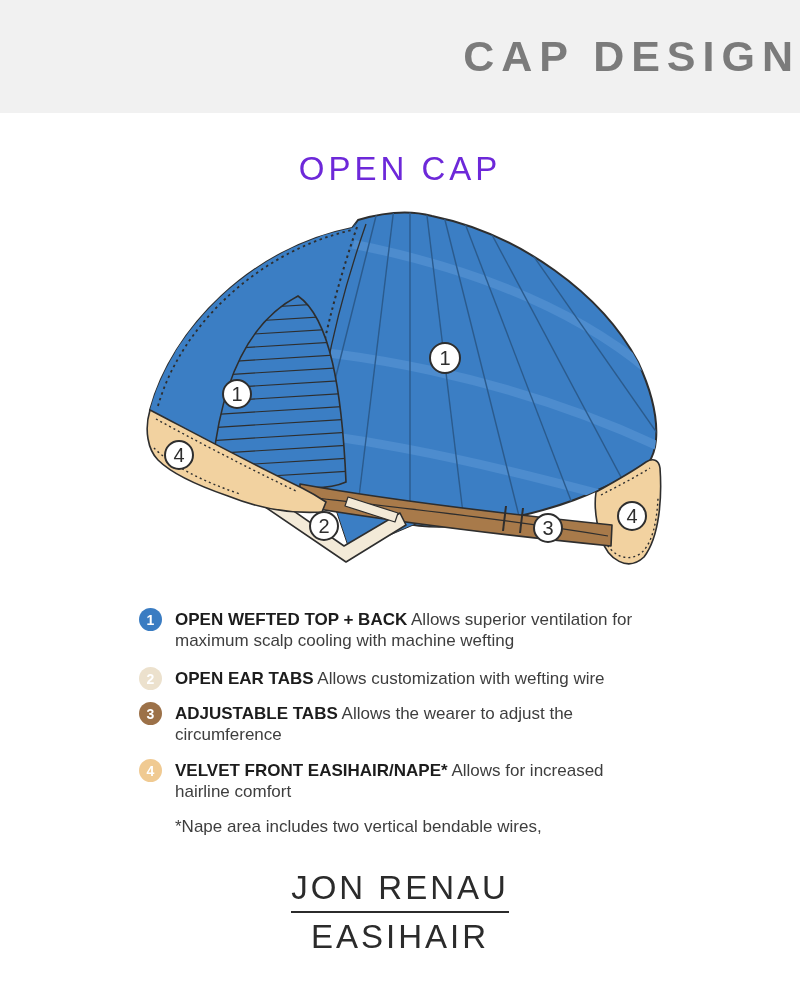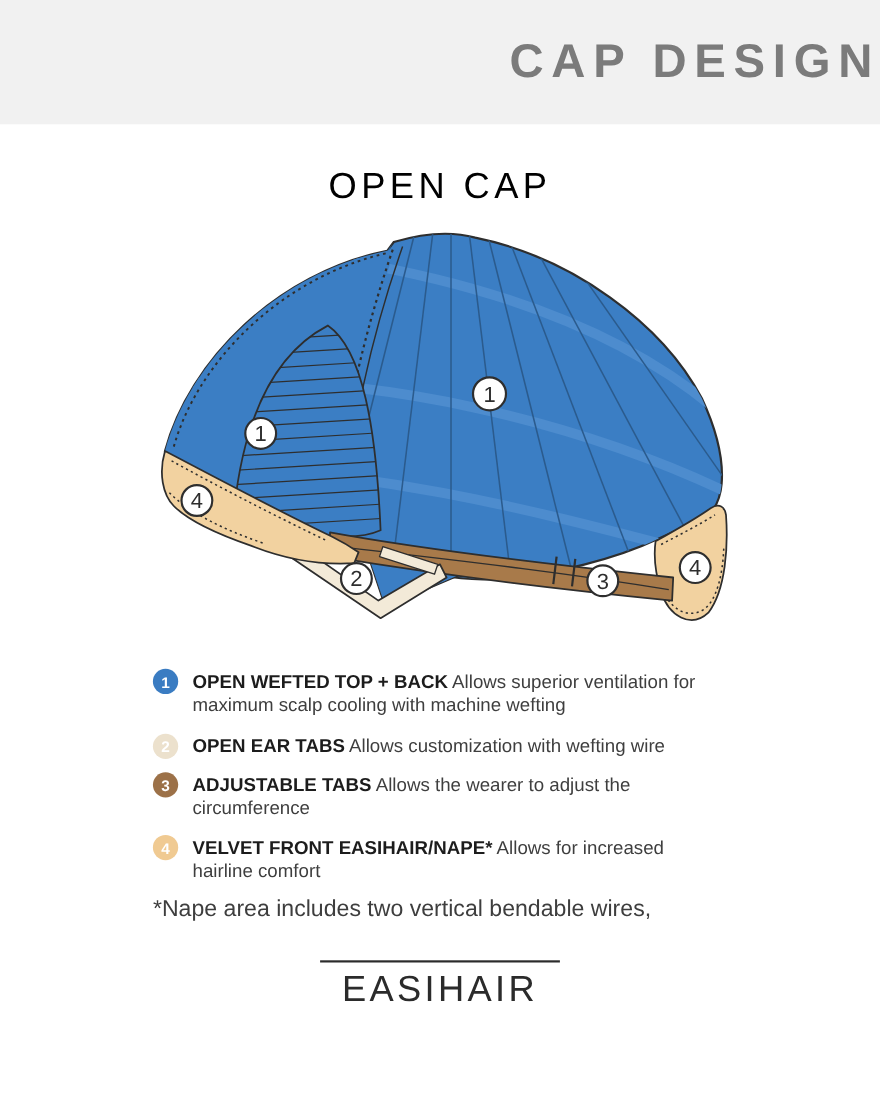--- a/index.html
+++ b/index.html
@@ -11,21 +11,21 @@
   .header-band{
     position:absolute;top:0;left:0;width:800px;height:113px;background:#f1f1f1;
     display:flex;align-items:center;justify-content:flex-end;
   }
   .header-title{
     margin:0;font-size:43px;font-weight:bold;color:#7b7b7b;letter-spacing:7px;
   }
   
   .diagram-title{
     position:absolute;top:150px;left:0;width:800px;text-align:center;
-    font-size:33px;font-weight:400;letter-spacing:4px;color:#000000;
+    font-size:33px;font-weight:400;letter-spacing:4px;color:#6d28d9;
   }
   
   .diagram-svg{position:absolute;top:200px;left:0;}
   
   .legend{position:absolute;top:609px;left:139px;}
   .legend-row{display:flex;align-items:flex-start;}
   .legend-row.mb1{margin-bottom:17px;}
   .legend-row.mb2{margin-bottom:13px;}
   .legend-row.mb3{margin-bottom:15px;}
   .legend-num{
@@ -36,21 +36,21 @@
   .lc1{background:#3a7cc2;}
   .lc2{background:#ece1cd;}
   .lc3{background:#9c7148;}
   .lc4{background:#f0ca92;}
   .legend-text{
     margin-left:13px;font-size:17px;line-height:21px;color:#3e3e3e;width:500px;
   }
   .legend-text.narrow{width:440px;}
   .legend-text b{color:#1c1c1c;}
   .footnote{
-    margin-top:14px;font-size:21px;line-height:22px;color:#3e3e3e;
+    margin-top:14px;margin-left:36px;font-size:17px;line-height:22px;color:#3e3e3e;
   }
   .footnote .fn2{margin-left:6px;}
   
   .footer{position:absolute;top:869px;left:0;width:800px;text-align:center;color:#2b2b2b;}
   .footer-brand{font-size:33px;letter-spacing:3px;}
   .footer-rule{width:218px;height:2px;background:#2b2b2b;margin:4px auto 5px auto;}
   .footer-sub{font-size:33px;letter-spacing:3px;}
   
   .outline{stroke:#2e2e2e;fill:none;}
   text.marker-label{
@@ -220,17 +220,18 @@
         <span>Allows for increased hairline comfort</span>
       </div>
     </div>
 
     <div class="footnote">
       <div class="fn1">*Nape area includes two vertical bendable wires,</div>
     </div>
   </div>
 
   <div class="footer">
+    <div class="footer-brand">JON RENAU</div>
     <div class="footer-rule"></div>
     <div class="footer-sub">EASIHAIR</div>
   </div>
 
 </div>
 
 </body></html>

